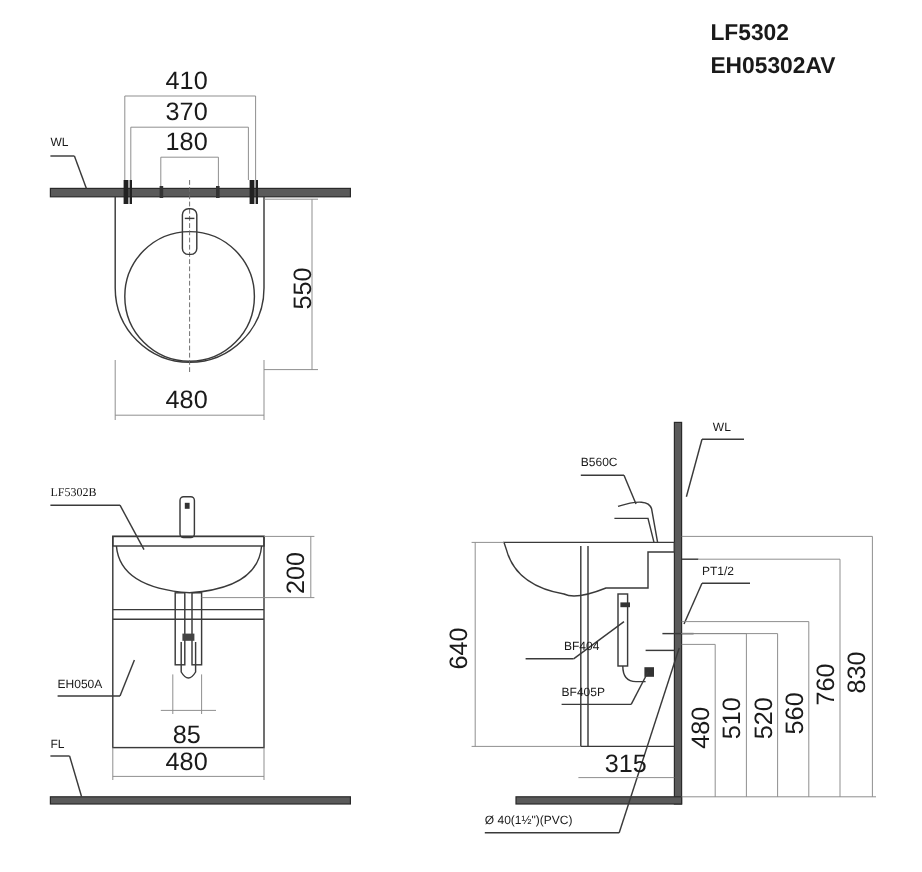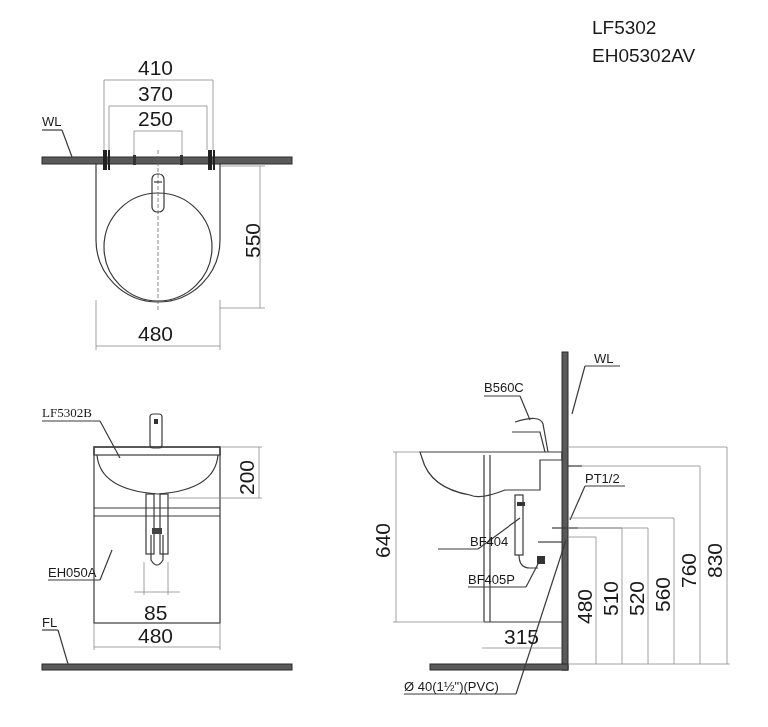--- a/index.html
+++ b/index.html
@@ -4,22 +4,22 @@
 <style>
   html,body{margin:0;padding:0;background:#ffffff;}
   body{width:768px;height:727px;overflow:hidden;position:relative;font-family:"Liberation Sans",sans-serif;}
   svg{position:absolute;left:0;top:0;}
   .ln{stroke:#3a3a3a;stroke-width:1.2;fill:none;}
   .thin{stroke:#6a6a6a;stroke-width:0.8;fill:none;}
   .dim{stroke:#8a8a8a;stroke-width:0.8;fill:none;}
   .wall{fill:#5a5a5a;stroke:#2a2a2a;stroke-width:1;}
   .lbl{position:absolute;color:#1a1a1a;white-space:nowrap;line-height:1;}
   .big{font-size:21px;}
-  .small{font-size:13px;}
-  .title{font-size:19px;font-weight:normal;text-align:right;}
+  .small{font-size:10px;}
+  .title{font-size:19px;font-weight:bold;text-align:right;}
   .rot{transform-origin:left top;transform:rotate(-90deg);}
 </style>
 </head>
 <body>
 
 <svg width="768" height="727" viewBox="0 0 768 727">
 
   <g>
 
     <rect class="wall" x="42" y="157" width="250" height="7"></rect>
@@ -159,21 +159,21 @@
     <line class="dim" x1="727" y1="447" x2="727" y2="664"></line>
   </g>
 </svg>
 
 <div class="lbl title" style="left:592px;top:18px;">LF5302</div>
 <div class="lbl title" style="left:592px;top:46px;">EH05302AV</div>
 
 <div class="lbl small" style="left:42px;top:115px;">WL</div>
 <div class="lbl big" style="left:138px;top:57px;">410</div>
 <div class="lbl big" style="left:138px;top:83px;">370</div>
-<div class="lbl big" style="left:138px;top:108px;">250</div>
+<div class="lbl big" style="left:138px;top:108px;">180</div>
 <div class="lbl big rot" style="left:242px;top:258px;">550</div>
 <div class="lbl big" style="left:138px;top:323px;">480</div>
 
 <div class="lbl small" style="left:42px;top:406px;font-family:Liberation Serif, serif;">LF5302B</div>
 <div class="lbl small" style="left:48px;top:566px;">EH050A</div>
 <div class="lbl small" style="left:42px;top:616px;">FL</div>
 <div class="lbl big rot" style="left:236px;top:495px;">200</div>
 <div class="lbl big" style="left:144px;top:602px;">85</div>
 <div class="lbl big" style="left:138px;top:625px;">480</div>
 

